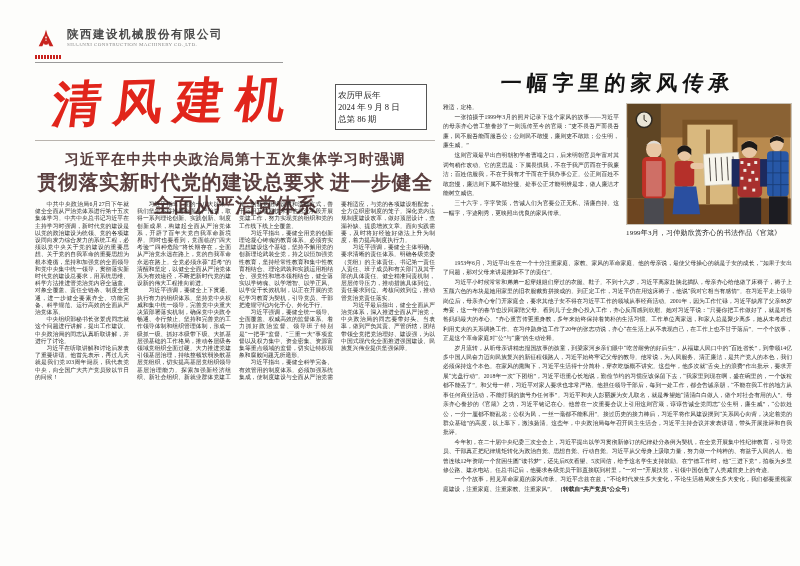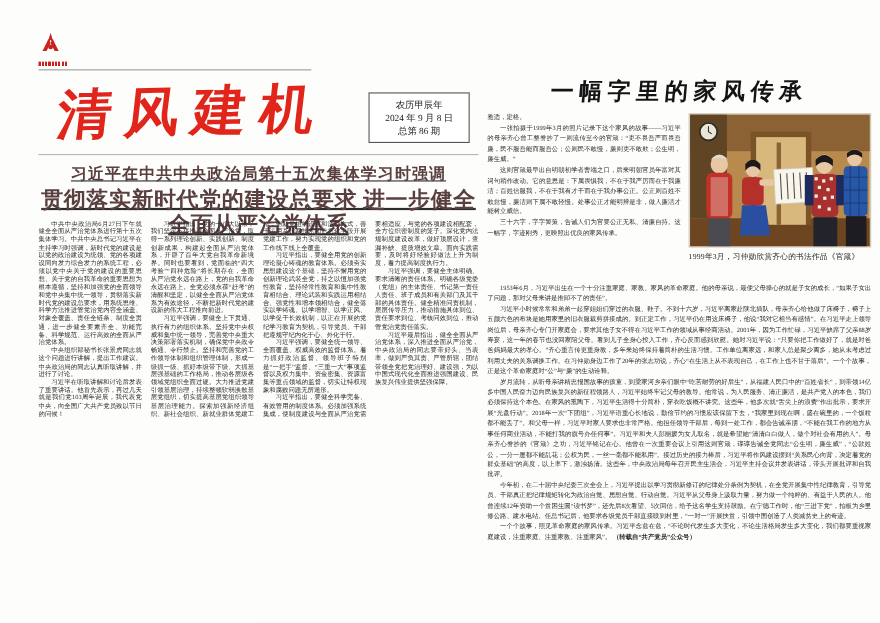--- a/index.html
+++ b/index.html
@@ -22,26 +22,26 @@
   .logo-text .en{font-size:5px;color:#8a8a8a;letter-spacing:.4px;line-height:7px;}
 
   .masthead-row{position:absolute;left:0;top:44px;width:400px;height:62px;}
   .paper-title{
     position:absolute;left:18px;top:2px;
     font-size:49px;font-weight:bold;color:#e1251b;letter-spacing:12px;
     transform:skewX(-8deg) rotate(-1.5deg);white-space:nowrap;line-height:56px;
   }
   .issue-box{
     position:absolute;right:8px;top:12px;width:86px;
-    border:1px solid #555;padding:4px 2px;text-align:center;
+    border:1px solid #555;padding:4px 2px;text-align:left;
     font-size:8.5px;line-height:12px;color:#222;background:#fff;
   }
 
   .headline-block{position:absolute;left:0;top:112px;width:400px;text-align:center;
-    border-top:1px solid #b9b4ae;padding-top:8px;text-decoration:underline;}
+    border-top:1px solid #b9b4ae;padding-top:8px;}
   .headline-kicker{font-size:14.5px;font-weight:bold;color:#5a3f3f;letter-spacing:1px;line-height:20px;}
   .headline-main{font-size:20px;font-weight:bold;color:#5a3f3f;letter-spacing:.5px;line-height:23px;margin-top:2px;}
 
   .left-body{
     position:absolute;left:0;top:173px;width:400px;height:352px;overflow:hidden;
     column-count:4;column-gap:8px;
     font-size:5.8px;line-height:7.2px;text-align:justify;color:#2b2b2b;
   }
   .left-body p{margin:0;text-indent:2em;}
 
@@ -76,20 +76,24 @@
 
     <div class="logo-row">
       <div>
         <svg class="emblem" viewBox="0 0 24 24">
           <path d="M12 2 L15 12 L12 9 L9 12 Z" fill="#c8231e"></path>
           <path d="M4 20 L10 8 L12 12 L8 20 Z" fill="#c8231e"></path>
           <path d="M20 20 L14 8 L12 12 L16 20 Z" fill="#c8231e"></path>
           <circle cx="12" cy="16" r="2.4" fill="#c8231e"></circle>
         </svg>
         <div class="logo-sub"></div>
+      </div>
+      <div class="logo-text">
+        <div class="cn">陕西建设机械股份有限公司</div>
+        <div class="en">SHAANXI CONSTRUCTION MACHINERY CO.,LTD.</div>
       </div>
     </div>
 
     <div class="masthead-row">
       <div class="paper-title">清风建机</div>
       <div class="issue-box">
         <div>农历甲辰年</div>
         <div>2024 年 9 月 8 日</div>
         <div>总第 86 期</div>
       </div>

